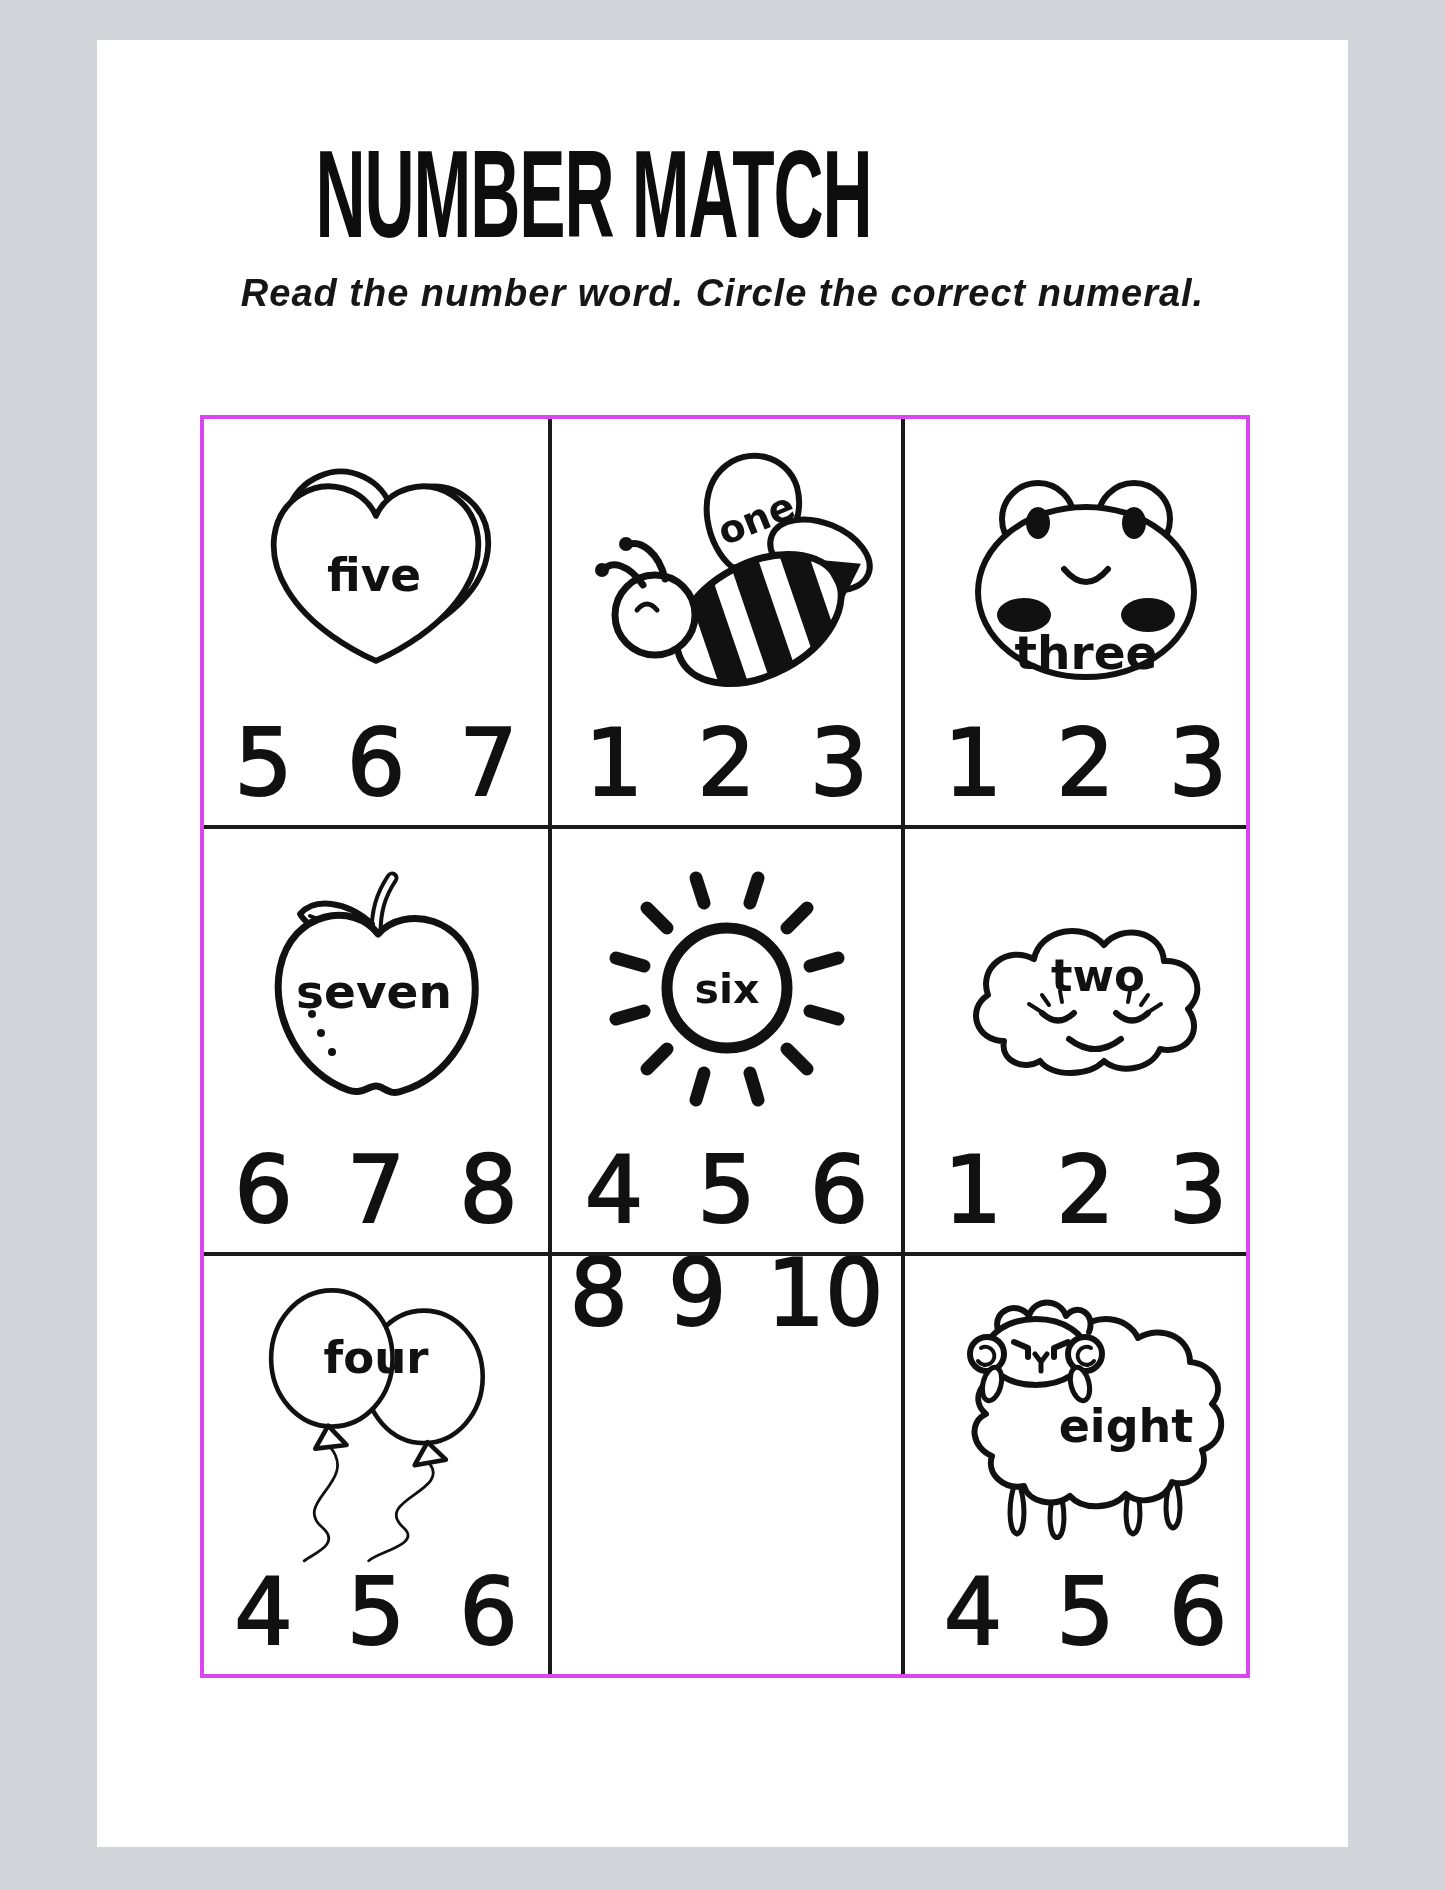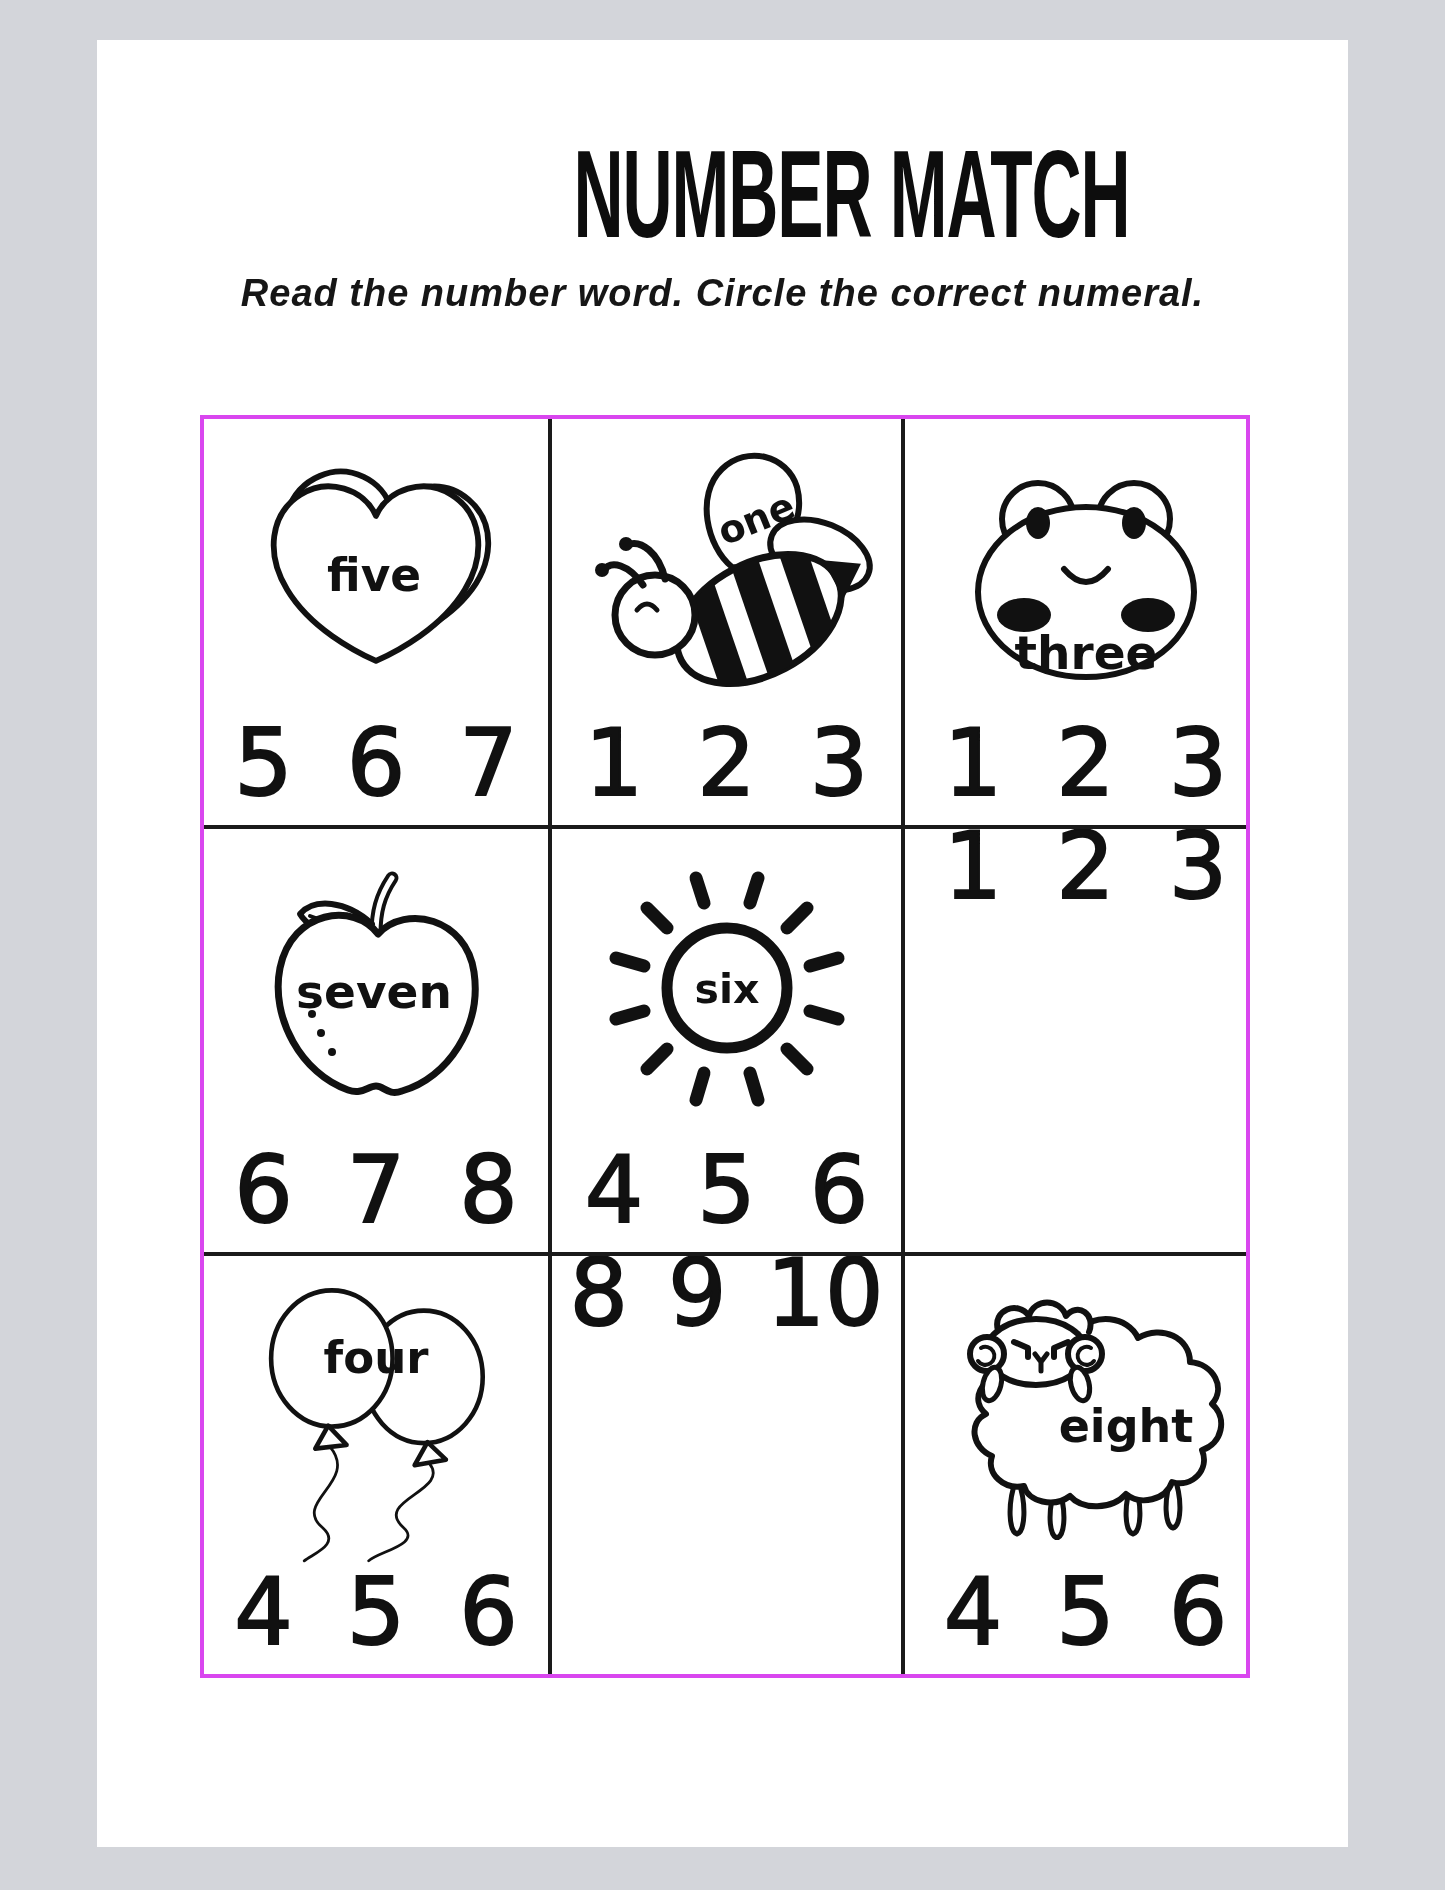--- a/index.html
+++ b/index.html
@@ -6,21 +6,21 @@
   body{
     width:1445px;height:1890px;position:relative;
     background:#d3d5da;
     font-family:"DejaVu Sans",sans-serif;color:#111;
     overflow:hidden;
   }
   .paper{
     position:absolute;left:97px;top:40px;width:1251px;height:1807px;
     background:#ffffff;
   }
-  .title-wrap{margin-top:92px;text-align:right;}
+  .title-wrap{margin-top:92px;text-align:left;}
   .title{
     display:inline-block;white-space:nowrap;
     font-family:"Liberation Sans",sans-serif;font-weight:700;
     font-size:124px;line-height:1;letter-spacing:-2px;
     transform:scaleX(0.56);transform-origin:50% 50%;
     color:#0d0d0d;
   }
   .subtitle{
     text-align:center;margin-top:16px;
     font-family:"Liberation Sans",sans-serif;font-weight:600;
@@ -183,20 +183,39 @@
         </svg>
       </div>
       <div class="choices">
         <span>4</span>
         <span>5</span>
         <span>6</span>
       </div>
     </div>
 
     <div class="cell">
+      <div class="art">
+        <svg width="300" height="220" viewBox="0 0 300 220">
+          <path class="ink fillw" stroke-width="6" d="M68,160 C40,160 30,128 52,114 C42,86 72,64 98,78 C104,48 148,40 168,64 C186,42 226,50 228,80 C258,78 272,110 252,128 C268,150 250,174 224,168 C216,188 184,194 168,180 C152,196 116,196 104,180 C88,190 64,180 68,160 Z"></path>
+          <g class="ink" stroke-width="6">
+            <path d="M106,132 q16,15 32,0"></path>
+            <path d="M180,132 q16,15 32,0"></path>
+          </g>
+          <g class="ink" stroke-width="4">
+            <path d="M104,130 l-11,-7"></path>
+              <path d="M113,124 l-7,-10"></path>
+              <path d="M126,121 l-2,-11"></path>
+            <path d="M214,130 l11,-7"></path>
+              <path d="M205,124 l7,-10"></path>
+              <path d="M192,121 l2,-11"></path>
+          </g>
+          <path class="ink" stroke-width="6" d="M133,158 q26,20 52,0"></path>
+          <text x="162" y="110" font-size="45" text-anchor="middle">two</text>
+        </svg>
+      </div>
       <div class="choices">
         <span>1</span>
         <span>2</span>
         <span>3</span>
       </div>
     </div>
 
     <div class="cell">
       <div class="art">
         <svg width="276" height="295" viewBox="0 0 300 320">

